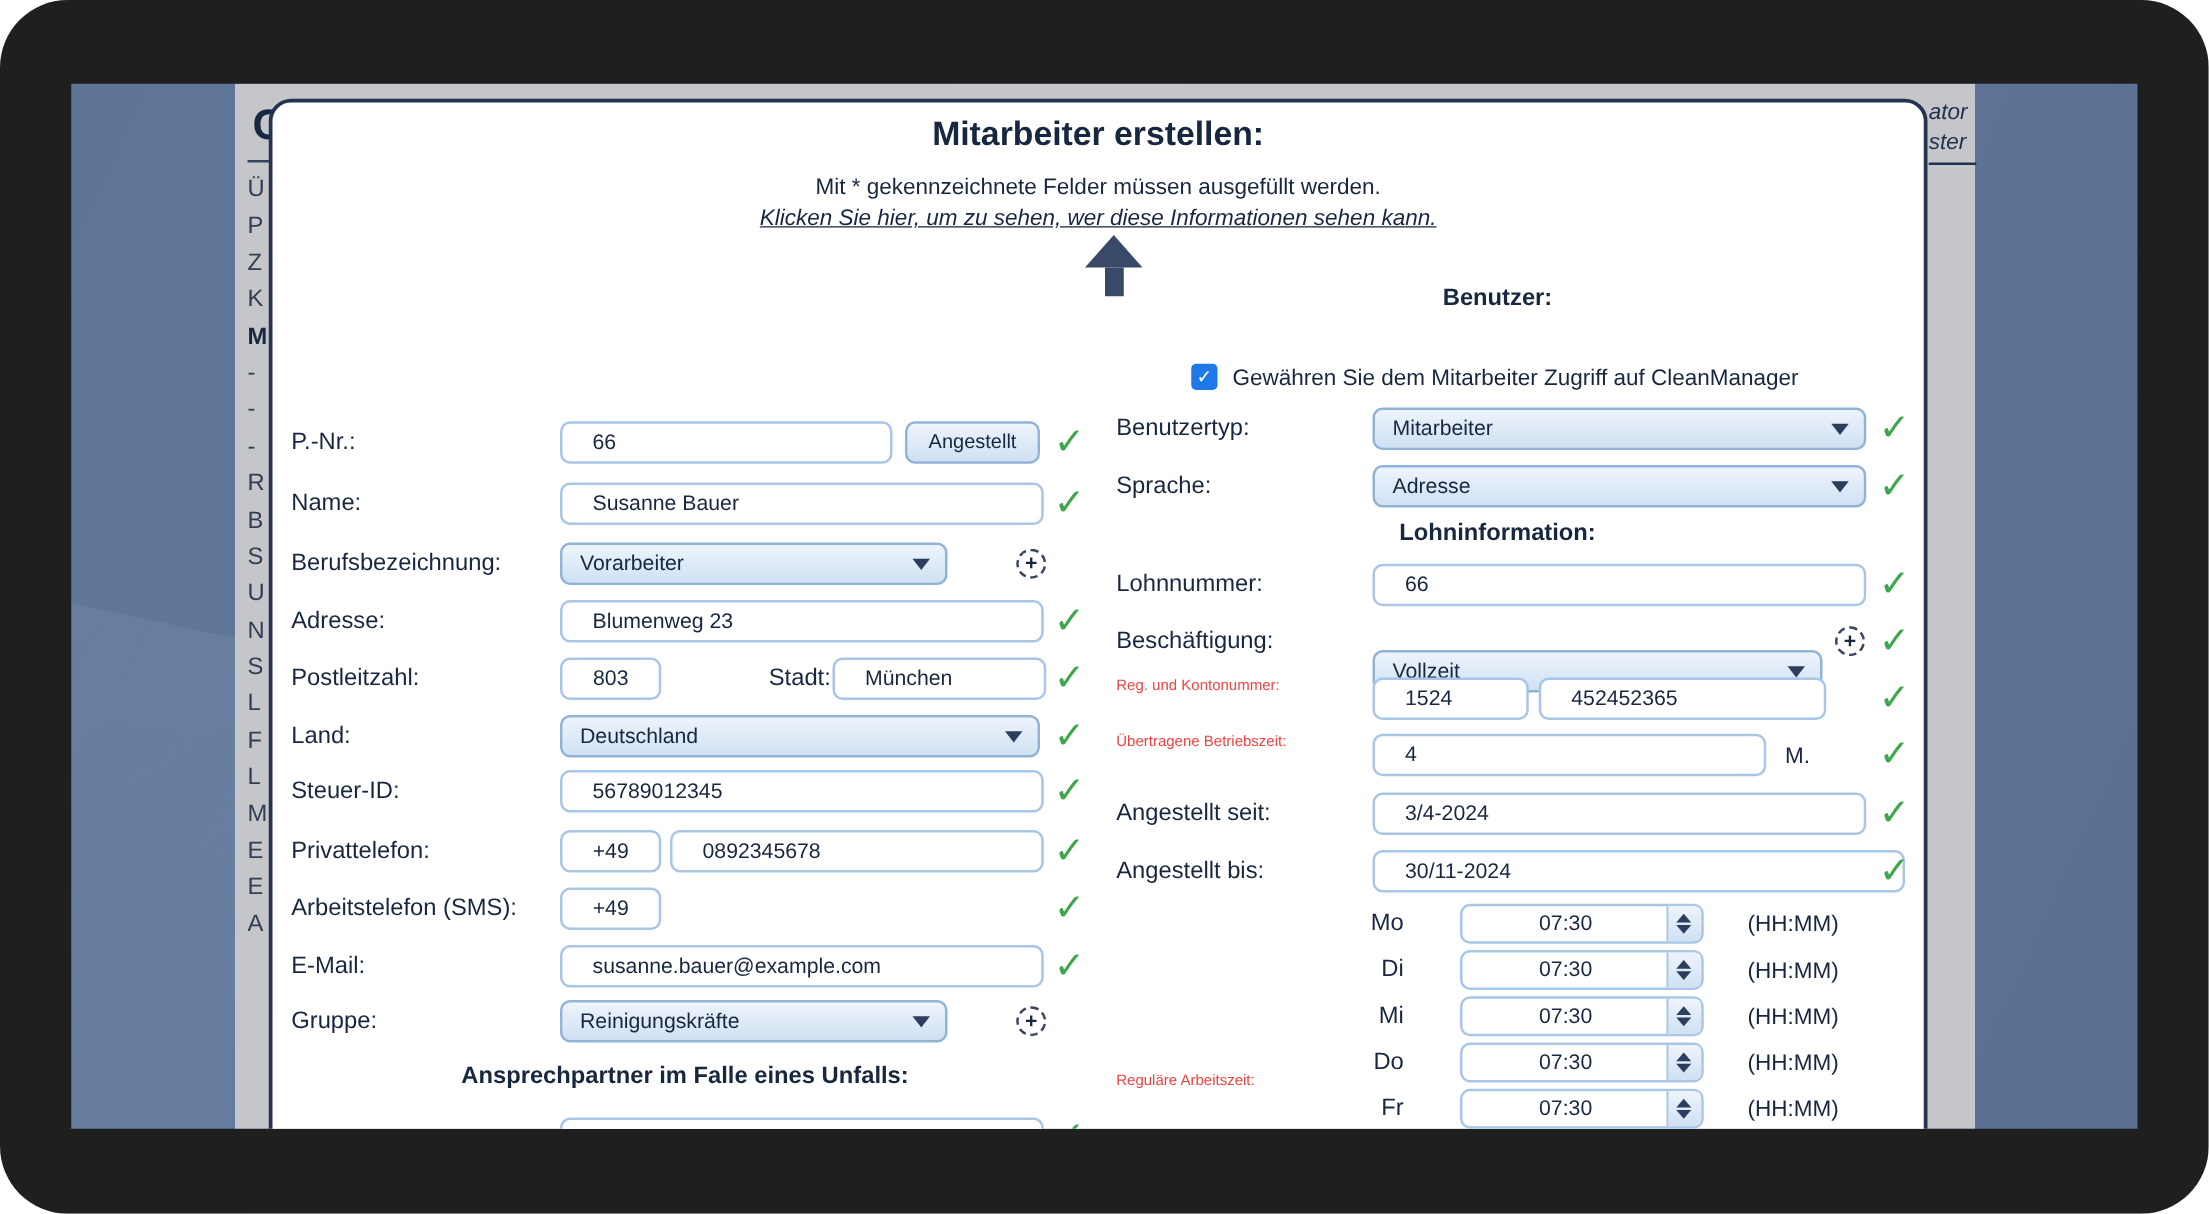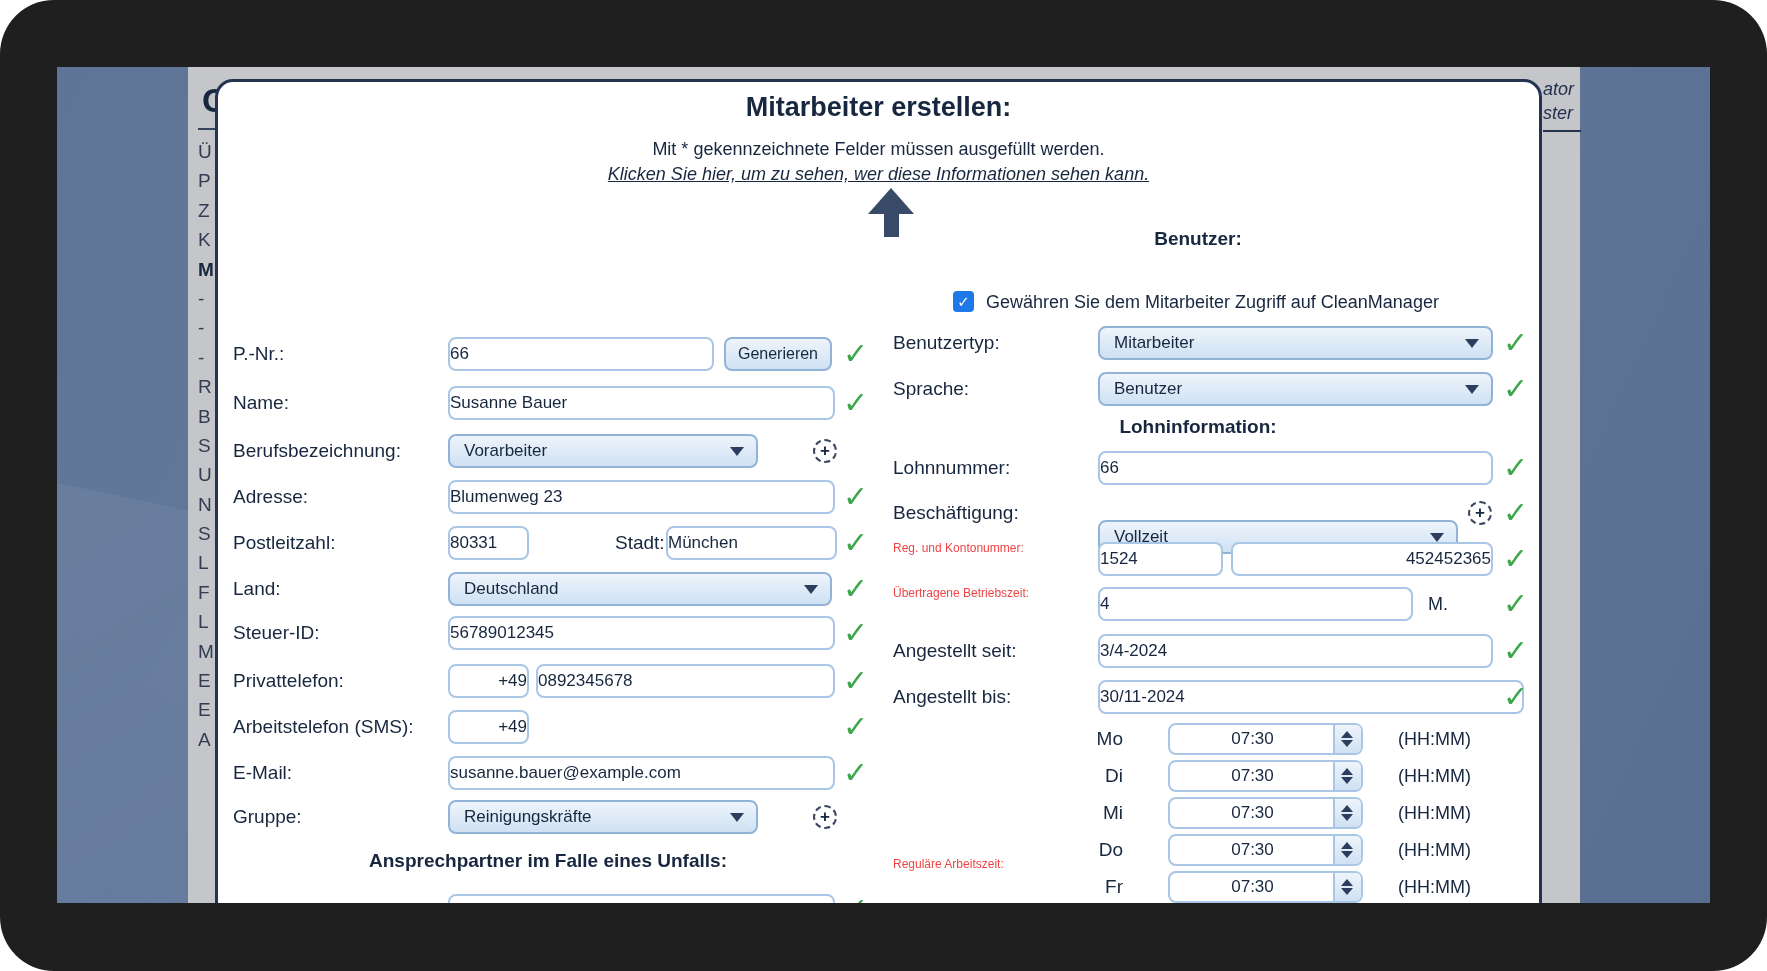--- a/index.html
+++ b/index.html
@@ -29,21 +29,21 @@
           font-style:italic;text-decoration:underline;color:#17273f;cursor:pointer;}
   .up-arrow{position:absolute;left:650px;top:106px;width:46px;height:50px;}
   .up-arrow .head{width:0;height:0;border-left:23px solid transparent;border-right:23px solid transparent;
                   border-bottom:26px solid #394a68;}
   .up-arrow .shaft{width:15px;height:23px;background:#394a68;margin:0 auto;}
 
   .hdg{position:absolute;font-size:19px;font-weight:bold;color:#17273f;text-align:center;}
   .lbl{position:absolute;font-size:19px;color:#17273f;line-height:34px;white-space:nowrap;}
   .lbl2{position:absolute;font-size:12px;color:#ef4444;line-height:21px;width:170px;}
   .inp{position:absolute;height:34px;border:2px solid #a9c6e6;border-radius:8px;box-sizing:border-box;
-       font-family:inherit;font-size:17px;color:#17273f;padding:0 0;background:#fff;outline:none;}
+       font-family:inherit;font-size:17px;color:#17273f;padding:0 24px;background:#fff;outline:none;}
   .inp.r{text-align:right;}
   .sel{position:absolute;height:34px;border:2px solid #92b3d8;border-radius:8px;box-sizing:border-box;
        background:linear-gradient(180deg,#eef4fb,#cfe1f3);color:#17273f;font-size:17px;
        line-height:30px;padding-left:14px;cursor:pointer;}
   .dd-arrow{position:absolute;right:12px;top:11px;width:0;height:0;border-left:7px solid transparent;
             border-right:7px solid transparent;border-top:9px solid #2c3d5e;}
   .btn{position:absolute;height:34px;border:2px solid #92b3d8;border-radius:8px;box-sizing:border-box;
        background:linear-gradient(180deg,#eef4fb,#cfe1f3);color:#17273f;font-size:16px;
        font-family:inherit;cursor:pointer;}
   .check{position:absolute;color:#3ea64b;font-size:30px;font-weight:bold;line-height:34px;}
@@ -110,21 +110,21 @@
       <div class="m-title">Mitarbeiter erstellen:</div>
       <div class="m-note">Mit * gekennzeichnete Felder müssen ausgefüllt werden.</div>
       <div class="m-link">Klicken Sie hier, um zu sehen, wer diese Informationen sehen kann.</div>
       <div class="up-arrow">
         <div class="head"></div>
           <div class="shaft"></div>
       </div>
 
       <div class="lbl" style="left:15px;top:255px">P.-Nr.:</div>
       <input class="inp" style="left: 230px; top: 255px; width: 266px;" value="66">
-      <button class="btn" style="left:506px;top:255px;width:108px">Generieren</button>
+      <button class="btn" style="left:506px;top:255px;width:108px">Angestellt</button>
       <span class="check" style="left:625px;top:255px">✓</span>
 
       <div class="lbl" style="left:15px;top:304px">Name:</div>
       <input class="inp" style="left: 230px; top: 304px; width: 387px;" value="Susanne Bauer">
       <span class="check" style="left:625px;top:304px">✓</span>
 
       <div class="lbl" style="left:15px;top:352px">Berufsbezeichnung:</div>
       <div class="sel" style="left:230px;top:352px;width:310px">
         <span>Vorarbeiter</span>
         <span class="dd-arrow"></span>
@@ -183,42 +183,42 @@
 
       <div class="lbl" style="left:675px;top:244px">Benutzertyp:</div>
       <div class="sel" style="left:880px;top:244px;width:395px">
         <span>Mitarbeiter</span>
         <span class="dd-arrow"></span>
       </div>
       <span class="check" style="left:1285px;top:244px">✓</span>
 
       <div class="lbl" style="left:675px;top:290px">Sprache:</div>
       <div class="sel" style="left:880px;top:290px;width:395px">
-        <span>Benutzer</span>
+        <span>Adresse</span>
         <span class="dd-arrow"></span>
       </div>
       <span class="check" style="left:1285px;top:290px">✓</span>
 
       <div class="hdg" style="left:760px;top:334px;width:440px">Lohninformation:</div>
 
       <div class="lbl" style="left:675px;top:369px">Lohnnummer:</div>
       <input class="inp" style="left: 880px; top: 369px; width: 395px;" value="66">
       <span class="check" style="left:1285px;top:369px">✓</span>
 
       <div class="lbl" style="left:675px;top:414px">Beschäftigung:</div>
       <div class="sel" style="left:880px;top:438px;width:360px">
         <span>Vollzeit</span>
         <span class="dd-arrow"></span>
       </div>
       <span class="plus" style="left:1250px;top:419px">+</span>
       <span class="check" style="left:1285px;top:414px">✓</span>
 
       <div class="lbl2" style="left:675px;top:456px">Reg. und Kontonummer:</div>
       <input class="inp" style="left: 880px; top: 460px; width: 125px;" value="1524">
-      <input class="inp" style="left: 1013px; top: 460px; width: 262px; text-align: right;" value="452452365">
+      <input class="inp" style="left: 1013px; top: 460px; width: 230px;" value="452452365">
       <span class="check" style="left:1285px;top:460px">✓</span>
 
       <div class="lbl2" style="left:675px;top:501px">Übertragene Betriebszeit:</div>
       <input class="inp" style="left: 880px; top: 505px; width: 315px;" value="4">
       <span class="suffix" style="left:1210px;top:505px">M.</span>
       <span class="check" style="left:1285px;top:505px">✓</span>
 
       <div class="lbl" style="left:675px;top:552px">Angestellt seit:</div>
       <input class="inp" style="left: 880px; top: 552px; width: 395px;" value="3/4-2024">
       <span class="check" style="left:1285px;top:552px">✓</span>

